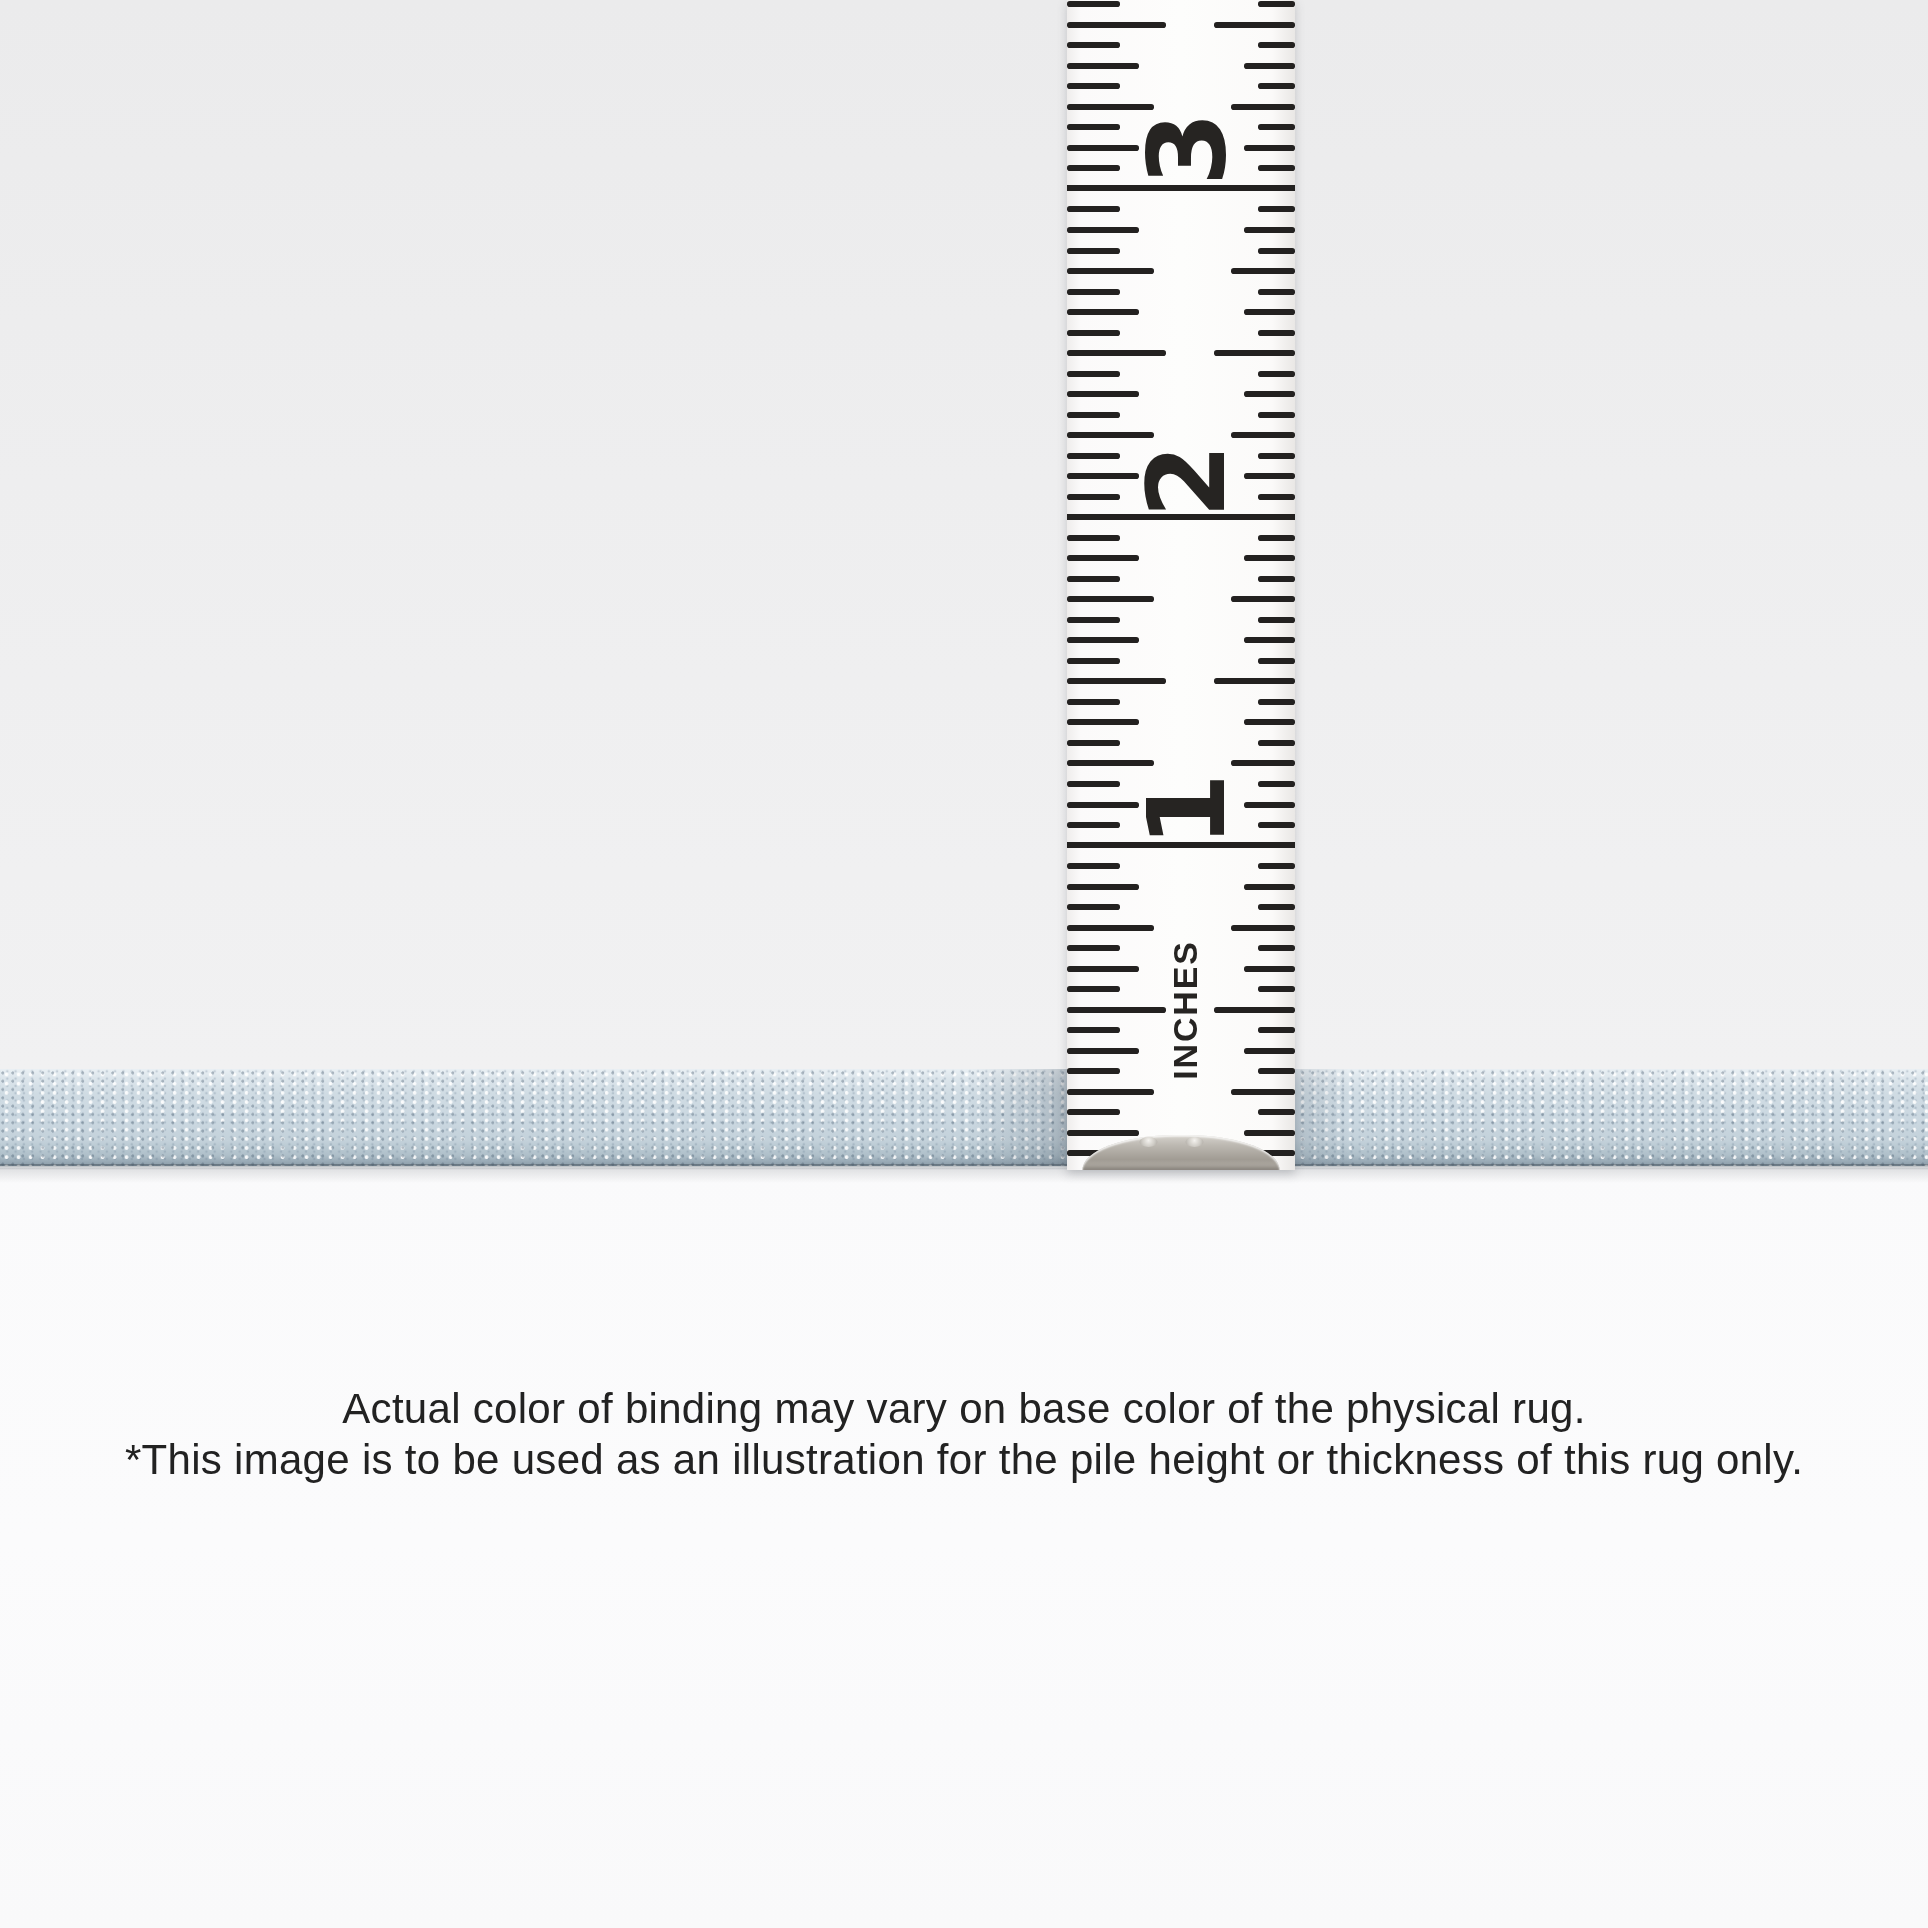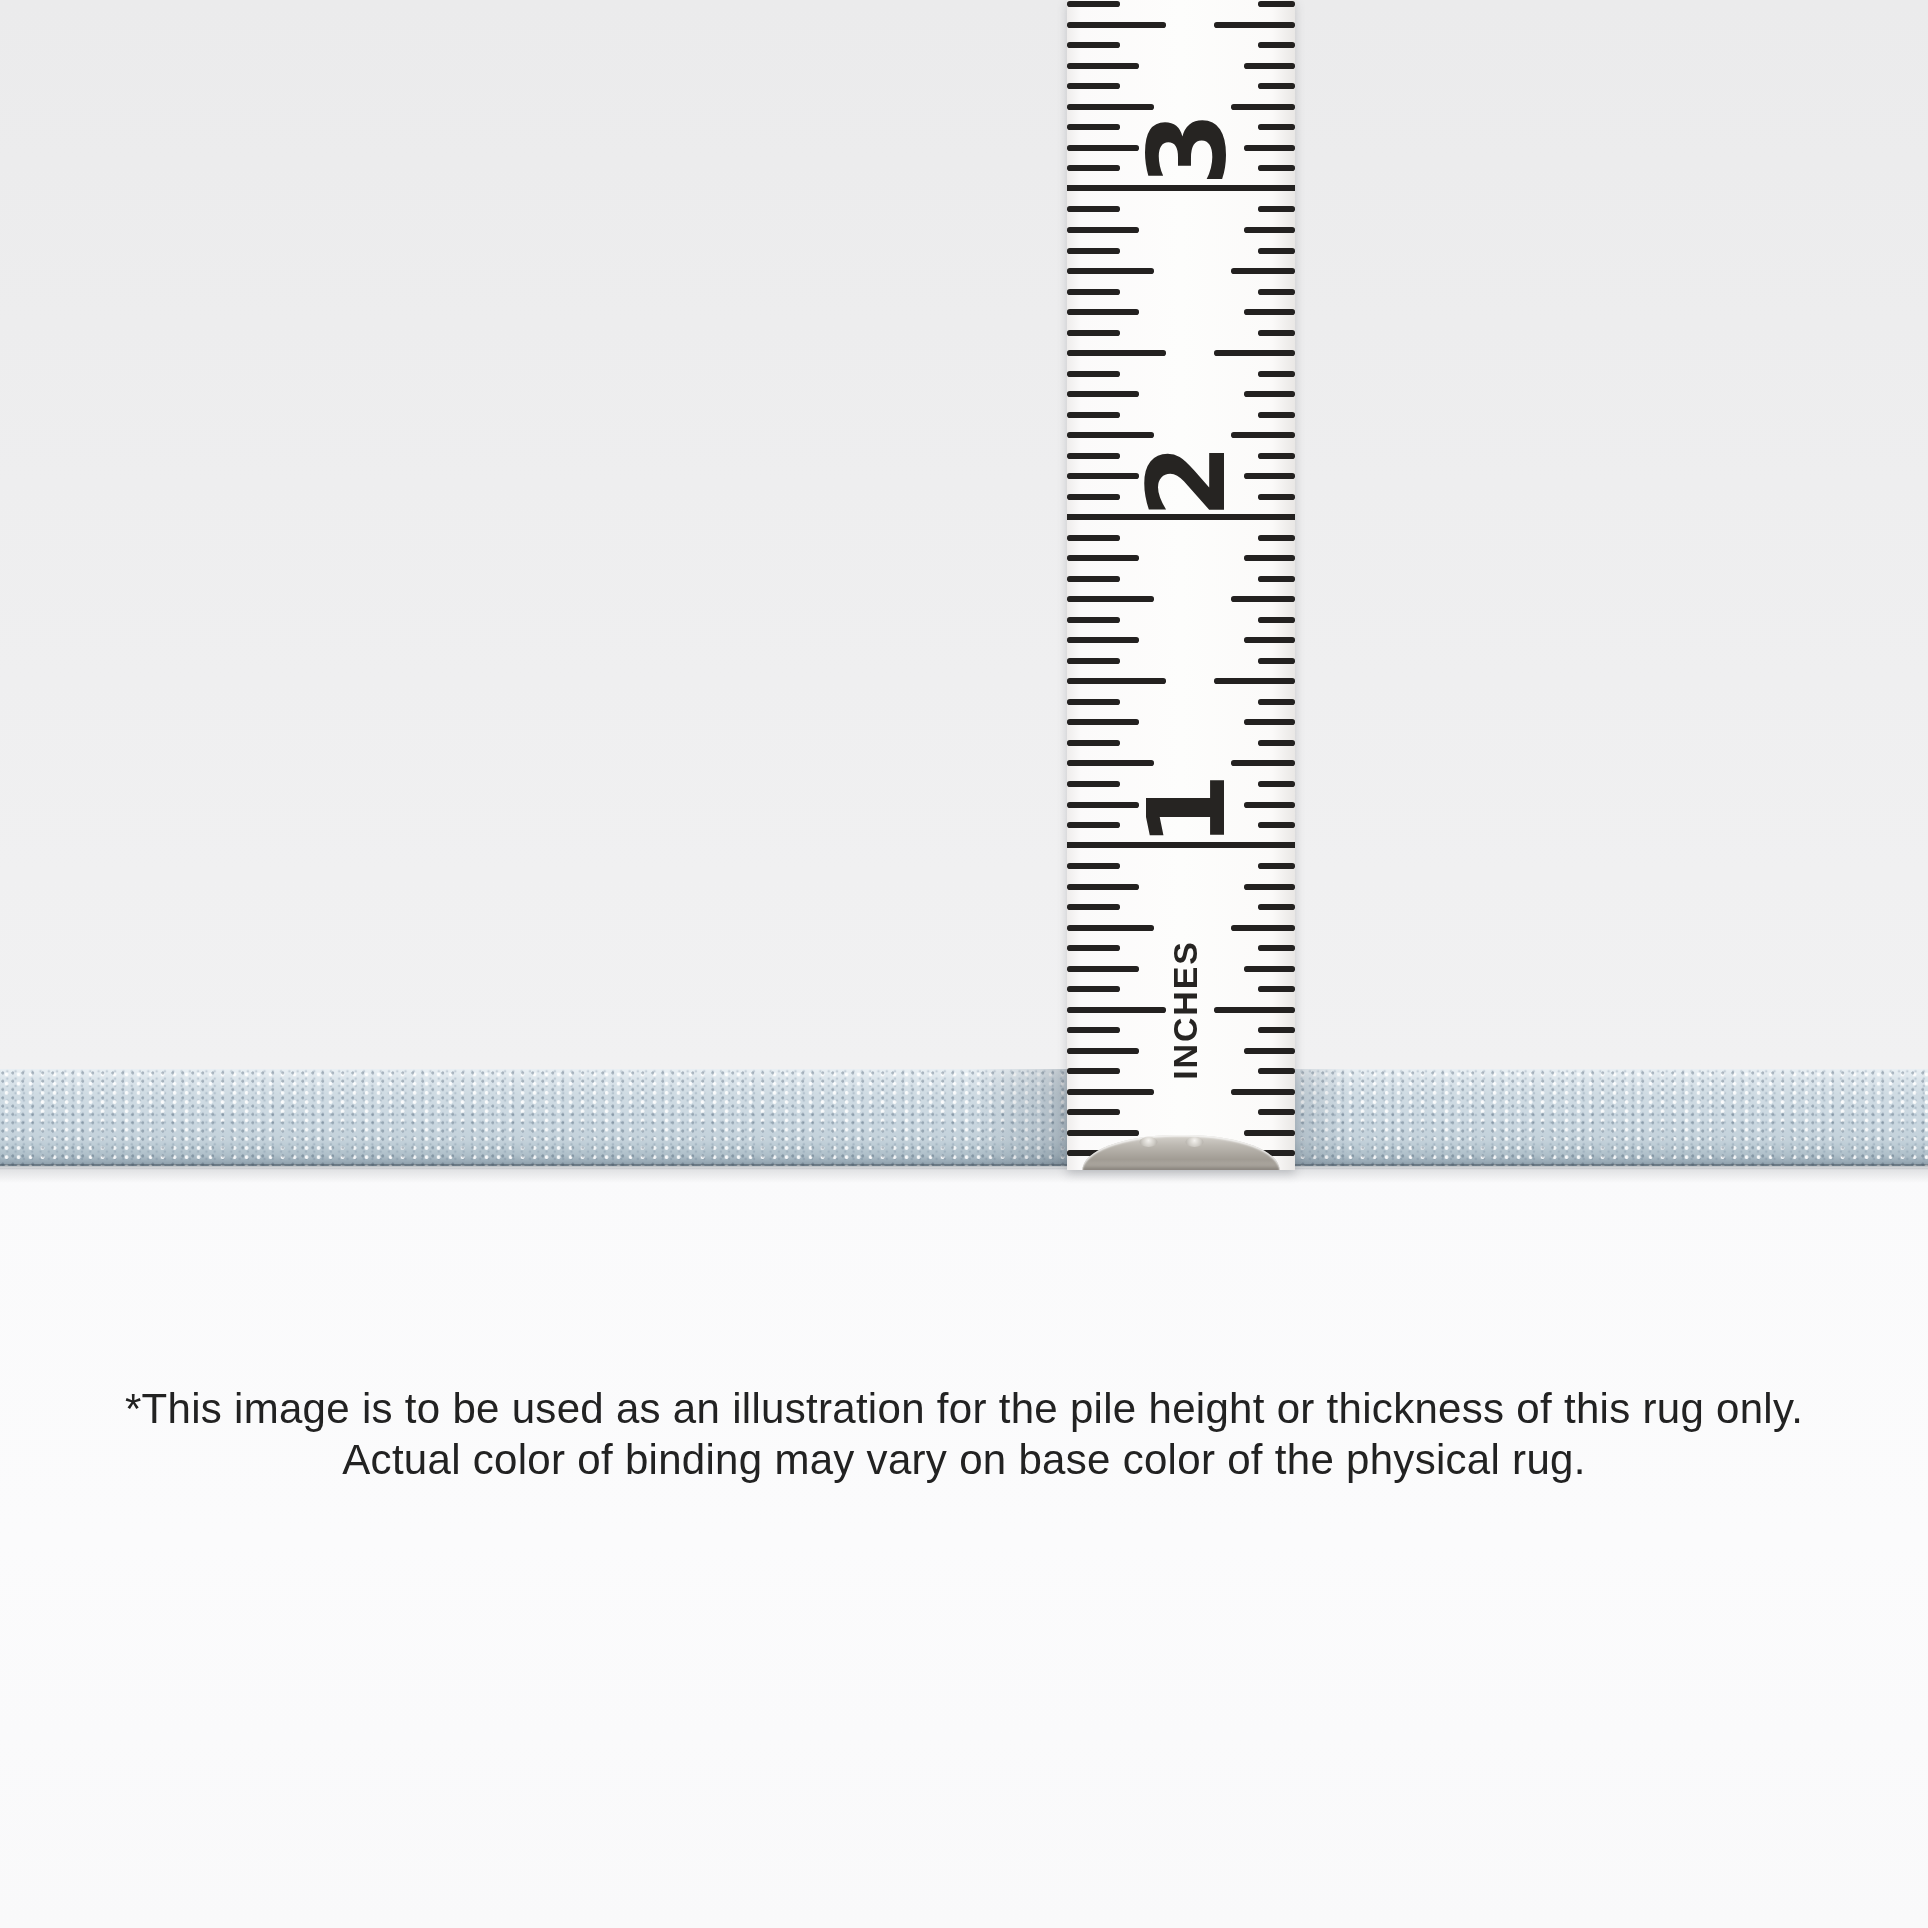--- a/index.html
+++ b/index.html
@@ -220,18 +220,18 @@
 
     <span class="unit-label">INCHES</span>
 
     <div class="metal-cap">
       <div class="rivet r1"></div>
       <div class="rivet r2"></div>
     </div>
   </div>
 
   <div class="caption">
+    <div>Actual color of binding may vary on base color of the physical rug.</div>
     <div>*This image is to be used as an illustration for the pile height or thickness of this rug only.</div>
-    <div>Actual color of binding may vary on base color of the physical rug.</div>
   </div>
 
 </div>
 
 
 </body></html>

